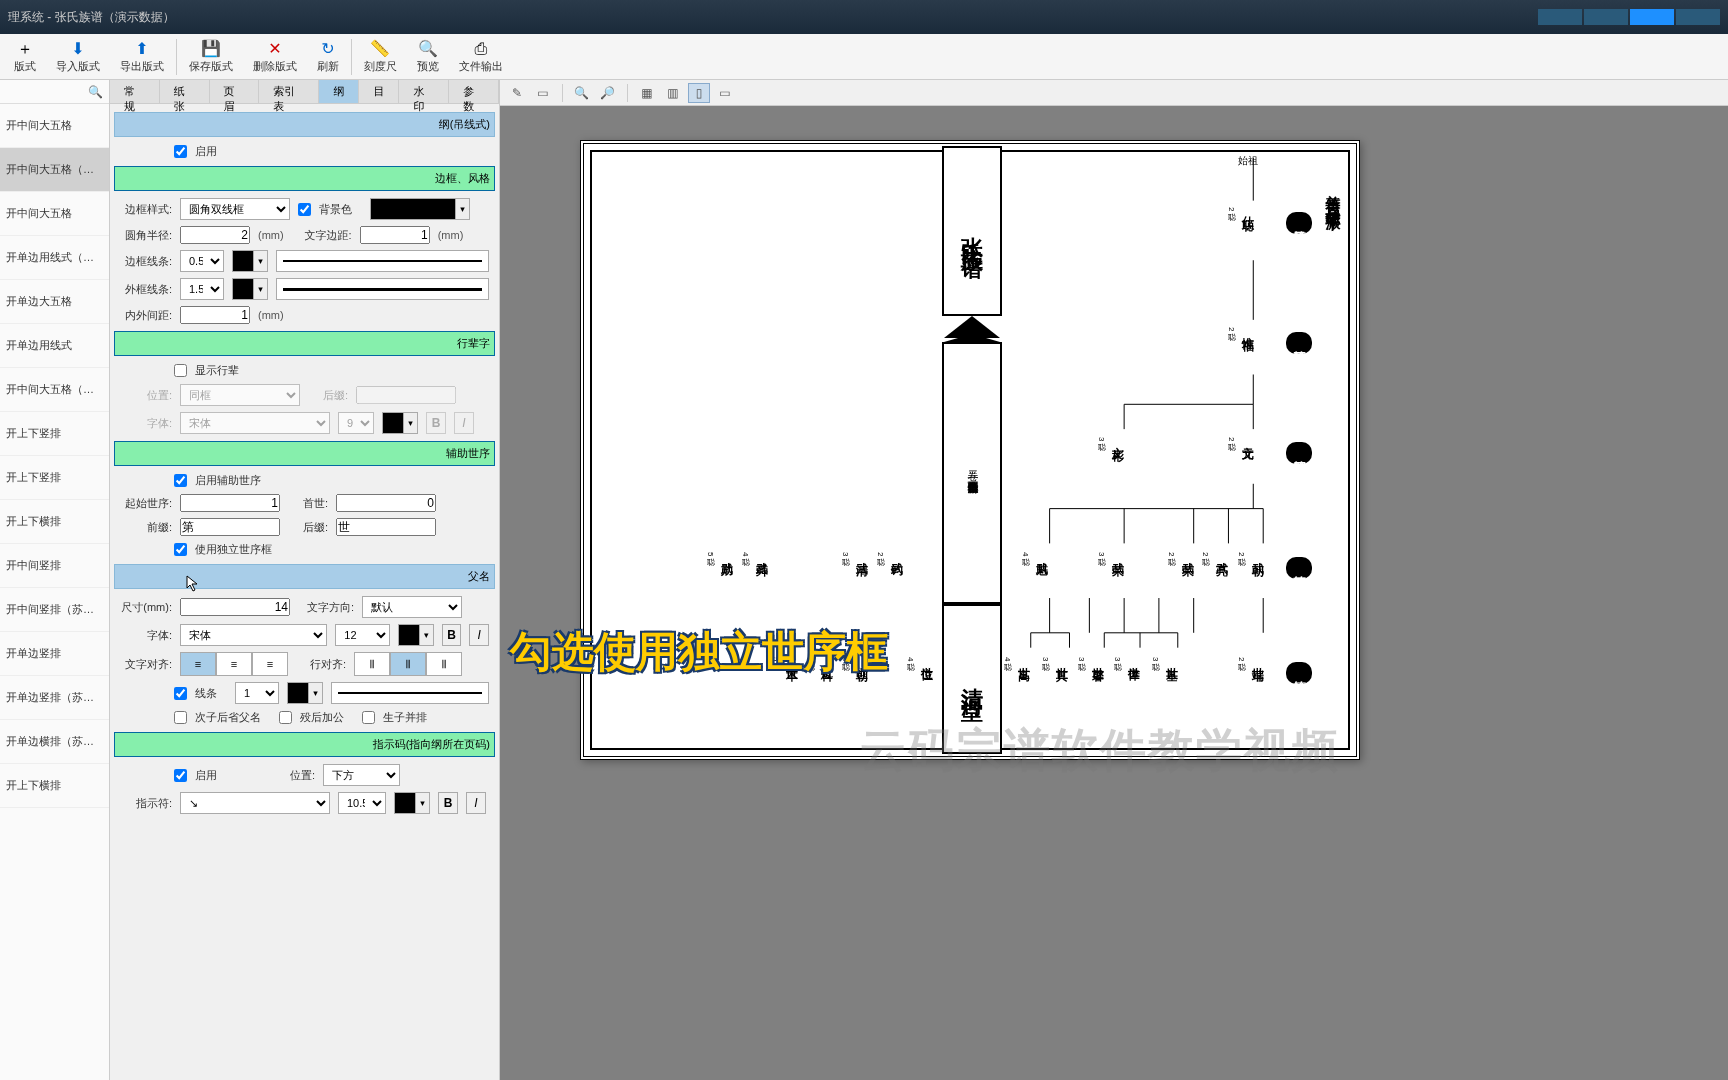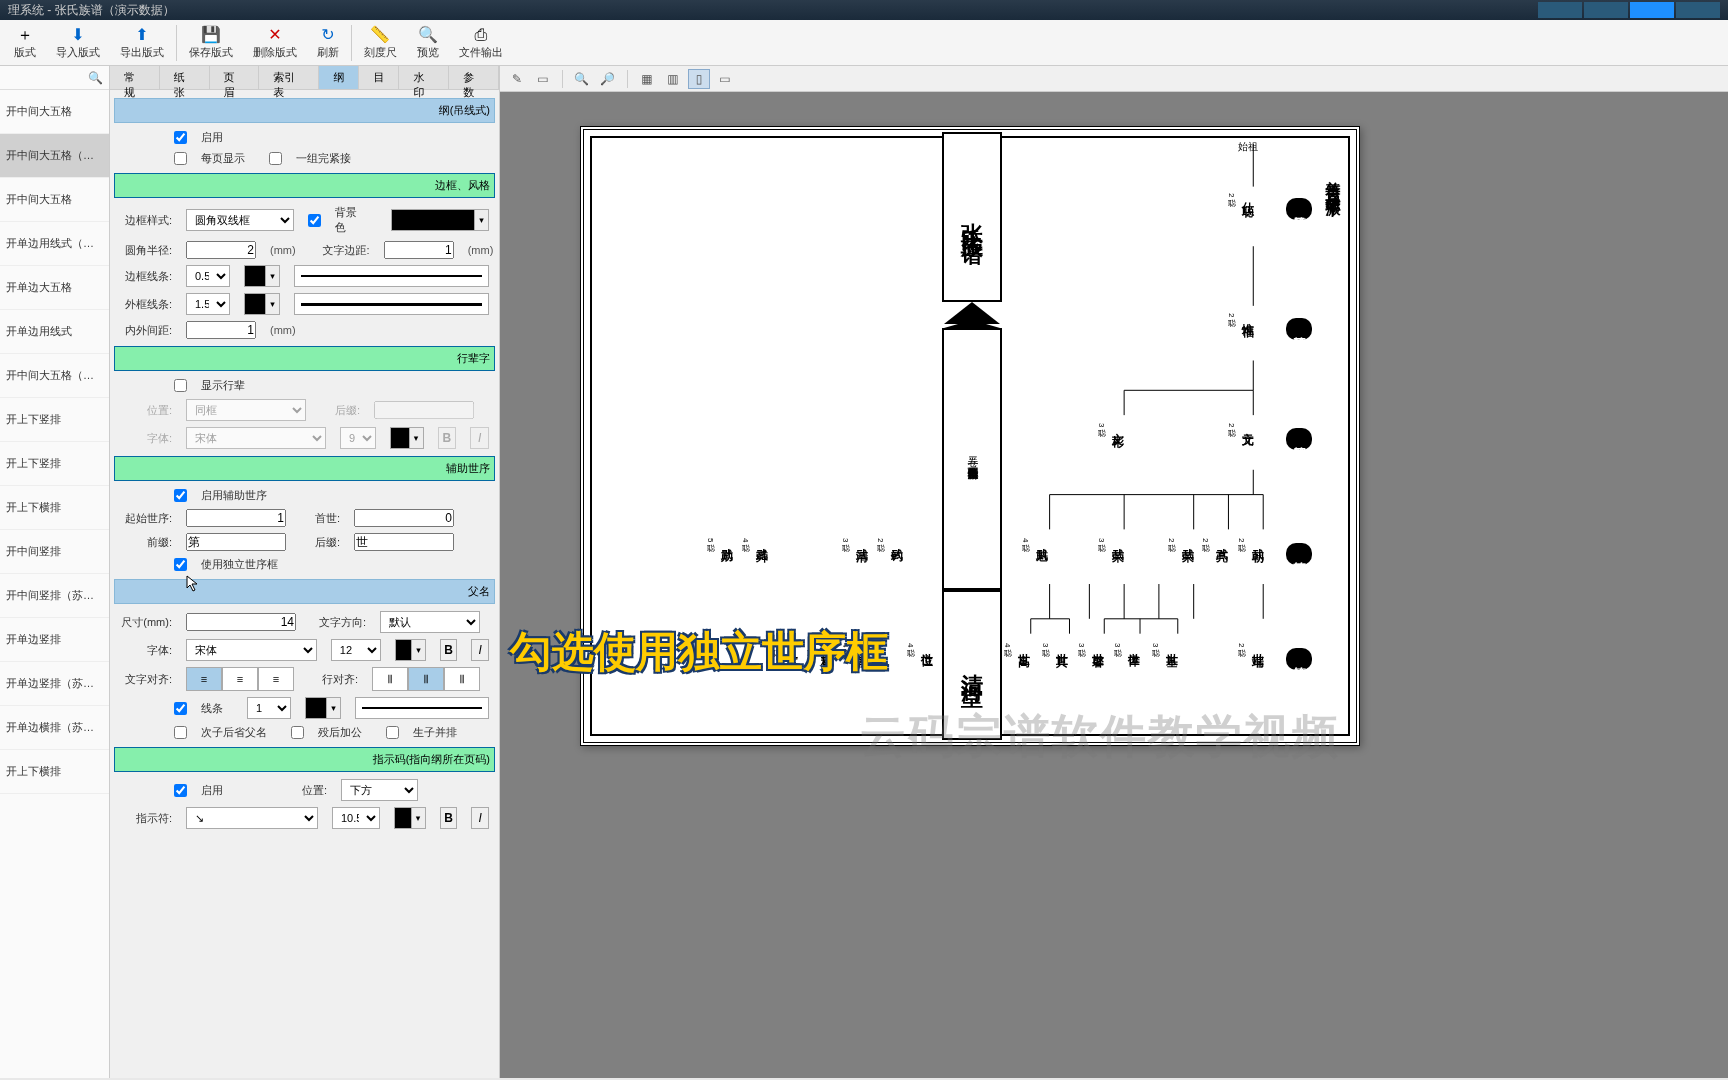--- a/index.html
+++ b/index.html
@@ -1,38 +1,38 @@
 <!DOCTYPE html>
 <html><head>
 <meta charset="utf-8">
 <style>
 *{box-sizing:border-box;margin:0;padding:0;font-family:"Microsoft YaHei",SimSun,sans-serif;font-size:12px}
 body{background:#e8e8e8;overflow:hidden;width:1728px;height:1080px;position:relative}
-.titlebar{height:20px;background:linear-gradient(#2a3a4a,#1a2a3a);color:#ccc;padding:0 8px;line-height:22px;font-size:11px;display:flex;align-items:center}
+.titlebar{height:34px;background:linear-gradient(#2a3a4a,#1a2a3a);color:#ccc;padding:0 8px;line-height:22px;font-size:11px;display:flex;align-items:center}
 .titlebar .ext{margin-left:auto;display:flex;gap:2px}
 .titlebar .ext .b{width:44px;height:16px;background:#2a5a7a}
 .titlebar .ext .b.h{background:#1e90ff}
 .toolbar{height:46px;background:#f5f5f5;border-bottom:1px solid #ccc;display:flex;align-items:center;padding:0 4px}
 .toolbar .tb{display:flex;flex-direction:column;align-items:center;justify-content:center;padding:2px 10px;cursor:pointer;height:44px}
 .toolbar .tb .ico{font-size:16px;height:20px;line-height:20px}
 .toolbar .tb .lbl{font-size:11px;color:#333}
 .toolbar .sep{width:1px;height:36px;background:#ccc;margin:0 2px}
 .main{display:flex;height:calc(100% - 68px)}
 .left-list{width:110px;background:#fafafa;border-right:1px solid #ccc;overflow-y:auto;position:relative}
 .left-list .srch{height:24px;border-bottom:1px solid #ddd;display:flex;align-items:center;justify-content:flex-end;padding:0 6px;color:#888}
 .left-list .item{padding:14px 6px;font-size:11px;color:#333;border-bottom:1px solid #eee;cursor:pointer;white-space:nowrap;overflow:hidden;text-overflow:ellipsis}
 .left-list .item.sel{background:#d0d0d0}
 .panel{width:390px;background:#f0f0f0;border-right:1px solid #ccc;display:flex;flex-direction:column}
 .tabs{display:flex;background:#e8e8e8;border-bottom:1px solid #ccc;height:24px}
 .tabs .tab{padding:4px 14px;font-size:11px;cursor:pointer;border-right:1px solid #ccc;background:#e0e0e0}
 .tabs .tab.act{background:#a8cde8}
 .panel-body{flex:1;overflow-y:auto;padding:4px}
 .section-hdr{background:#a8cde8;text-align:right;padding:4px;font-size:11px;margin:4px 0;border:1px solid #88b8d8}
 .section-hdr.sub{background:#86efac;border:1px solid #0369a1}
-.row{display:flex;align-items:center;padding:3px 6px;gap:14px}
+.row{display:flex;align-items:center;padding:3px 6px;gap:8px}
 .row label{font-size:11px;color:#333;min-width:52px;text-align:right}
 .row input[type=text],.row select{height:22px;border:1px solid #aaa;padding:0 4px;font-size:11px;background:#fff}
 .row input[type=checkbox]{width:13px;height:13px}
 .chk-lbl{font-size:11px;color:#333;margin-right:10px}
 .spin{width:70px;text-align:right}
 .unit{font-size:11px;color:#555}
 .colorbox{width:70px;height:22px;border:1px solid #aaa;display:flex}
 .colorbox .sw{flex:1;background:#000}
 .colorbox .ar{width:14px;background:#eee;border-left:1px solid #aaa;text-align:center;font-size:9px;line-height:20px}
 .linebox{flex:1;height:22px;border:1px solid #aaa;background:#fff;display:flex;align-items:center;padding:0 6px}
@@ -151,26 +151,20 @@
       <div class="tab">目</div>
       <div class="tab">水印</div>
       <div class="tab">参数</div>
     </div>
     <div class="panel-body">
       <div class="section-hdr">纲(吊线式)</div>
       <div class="row" style="padding-left:60px">
         <input type="checkbox" checked="" style="">
           <span class="chk-lbl">启用</span>
       </div>
-      <div class="row" style="padding-left:60px">
-        <input type="checkbox" style="">
-          <span class="chk-lbl">每页显示</span>
-        <input type="checkbox" style="">
-          <span class="chk-lbl">一组完紧接</span>
-      </div>
 
       <div class="section-hdr sub">边框、风格</div>
       <div class="row">
         <label>边框样式:</label>
         <select style="width:110px"><option>圆角双线框</option></select>
         <input type="checkbox" checked="" style="">
           <span class="chk-lbl">背景色</span>
         <div class="colorbox" style="width:100px">
             <div class="sw"></div>
             <div class="ar">▾</div>

